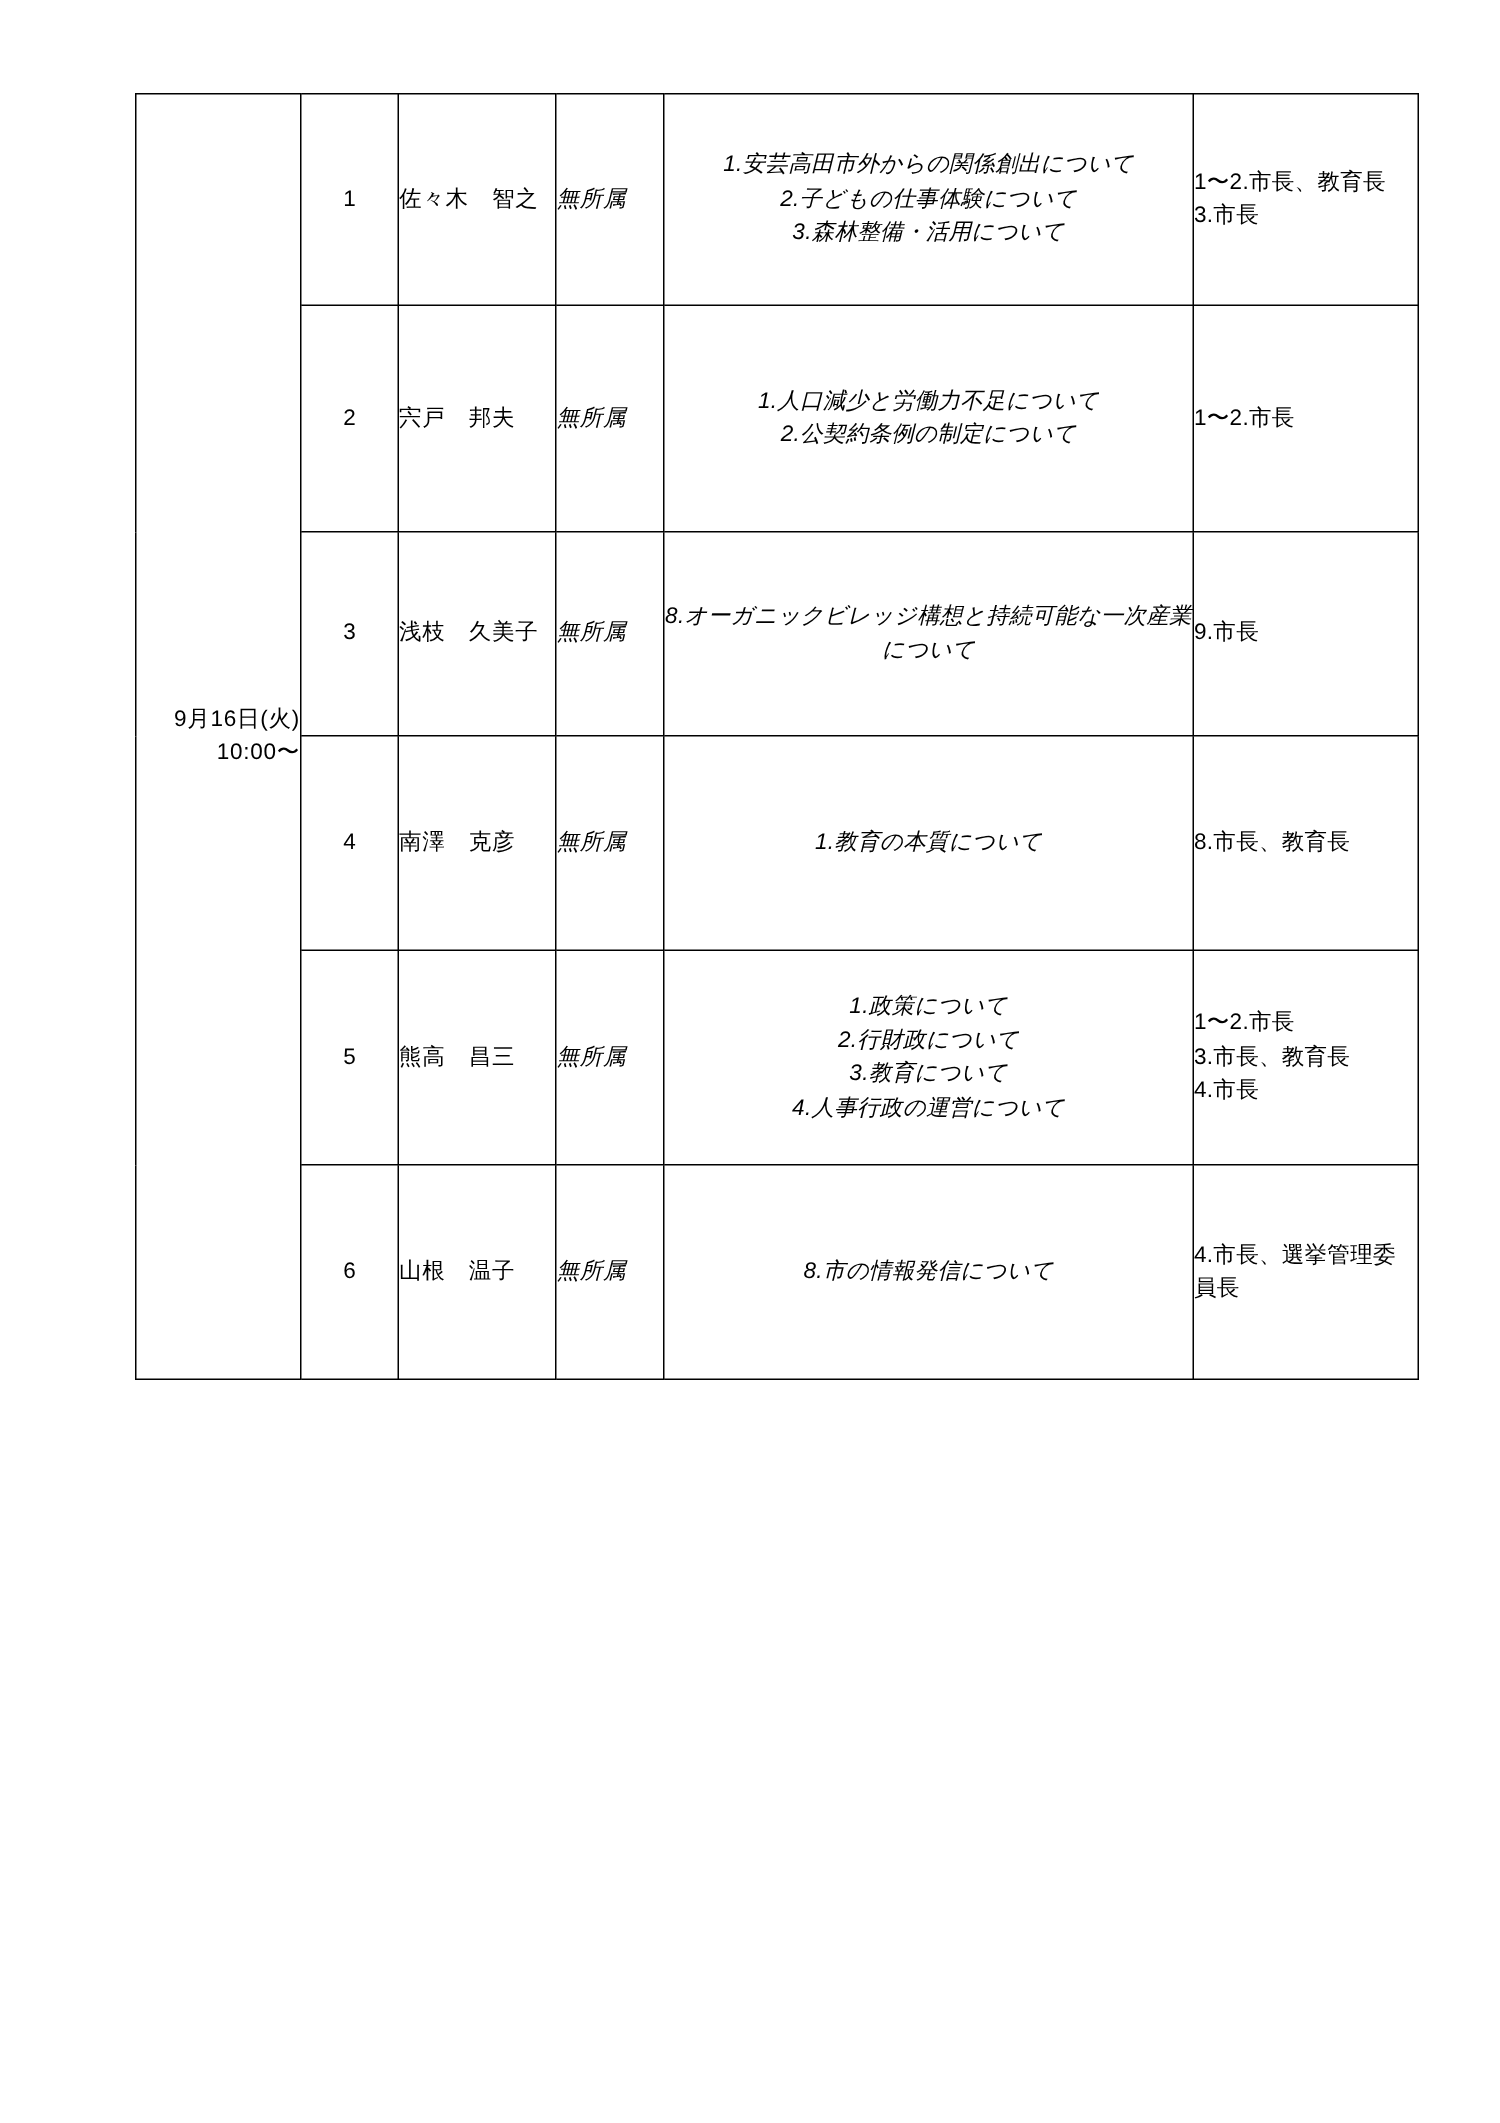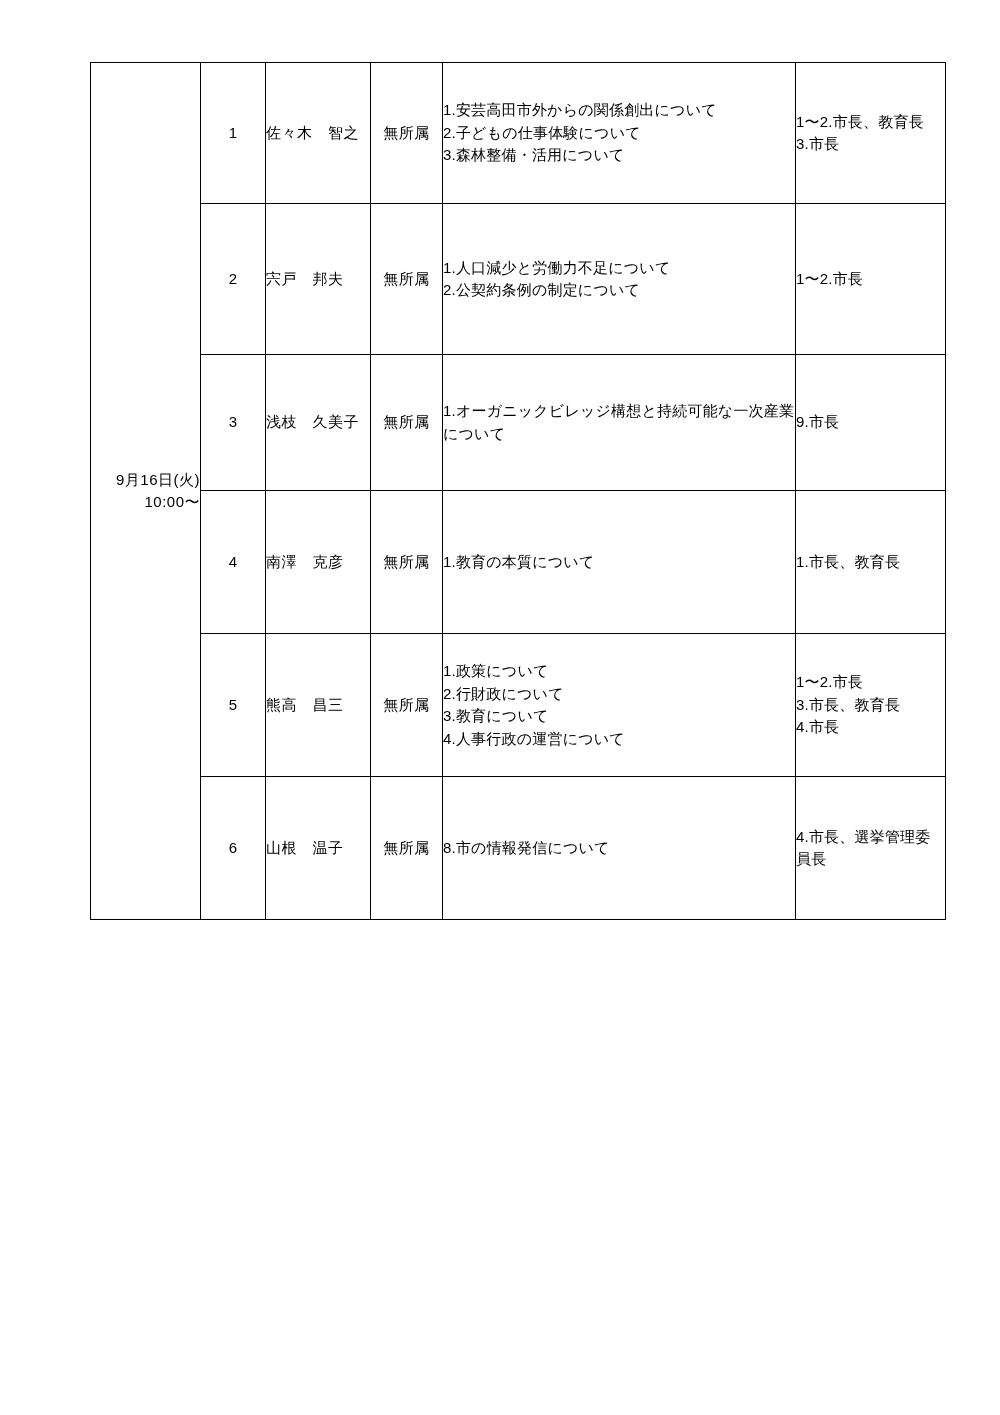--- a/index.html
+++ b/index.html
@@ -57,33 +57,35 @@
     font-size: 15px;
   }
   .cell-name {
     text-align: left;
     vertical-align: middle;
     font-size: 15px;
     white-space: pre;
     letter-spacing: 0.5px;
   }
   .cell-party {
-    text-align: center;
+    text-align: left;
     vertical-align: middle;
     font-size: 15px;
     letter-spacing: 0.5px;
+    font-style: italic;
   }
   .cell-topics {
-    text-align: left;
+    text-align: center;
     vertical-align: middle;
     padding: 2px 3px 2px 4px;
     font-size: 15px;
     line-height: 1.55;
     white-space: pre-wrap;
     letter-spacing: 0.2px;
+    font-style: italic;
   }
   .cell-ans {
     text-align: left;
     vertical-align: middle;
     padding: 2px 3px 2px 5px;
     font-size: 15px;
     line-height: 1.55;
     white-space: pre-wrap;
     letter-spacing: 0.2px;
   }
@@ -125,29 +127,29 @@
         <td class="cell-name">宍戸　邦夫</td>
         <td class="cell-party">無所属</td>
         <td class="cell-topics">1.人口減少と労働力不足について
 2.公契約条例の制定について</td>
         <td class="cell-ans">1〜2.市長</td>
       </tr>
       <tr class="row-3">
         <td class="cell-no">3</td>
         <td class="cell-name">浅枝　久美子</td>
         <td class="cell-party">無所属</td>
-        <td class="cell-topics">1.オーガニックビレッジ構想と持続可能な一次産業について</td>
+        <td class="cell-topics">8.オーガニックビレッジ構想と持続可能な一次産業について</td>
         <td class="cell-ans">9.市長</td>
       </tr>
       <tr class="row-4">
         <td class="cell-no">4</td>
         <td class="cell-name">南澤　克彦</td>
         <td class="cell-party">無所属</td>
         <td class="cell-topics">1.教育の本質について</td>
-        <td class="cell-ans">1.市長、教育長</td>
+        <td class="cell-ans">8.市長、教育長</td>
       </tr>
       <tr class="row-5">
         <td class="cell-no">5</td>
         <td class="cell-name">熊高　昌三</td>
         <td class="cell-party">無所属</td>
         <td class="cell-topics">1.政策について
 2.行財政について
 3.教育について
 4.人事行政の運営について</td>
         <td class="cell-ans">1〜2.市長

